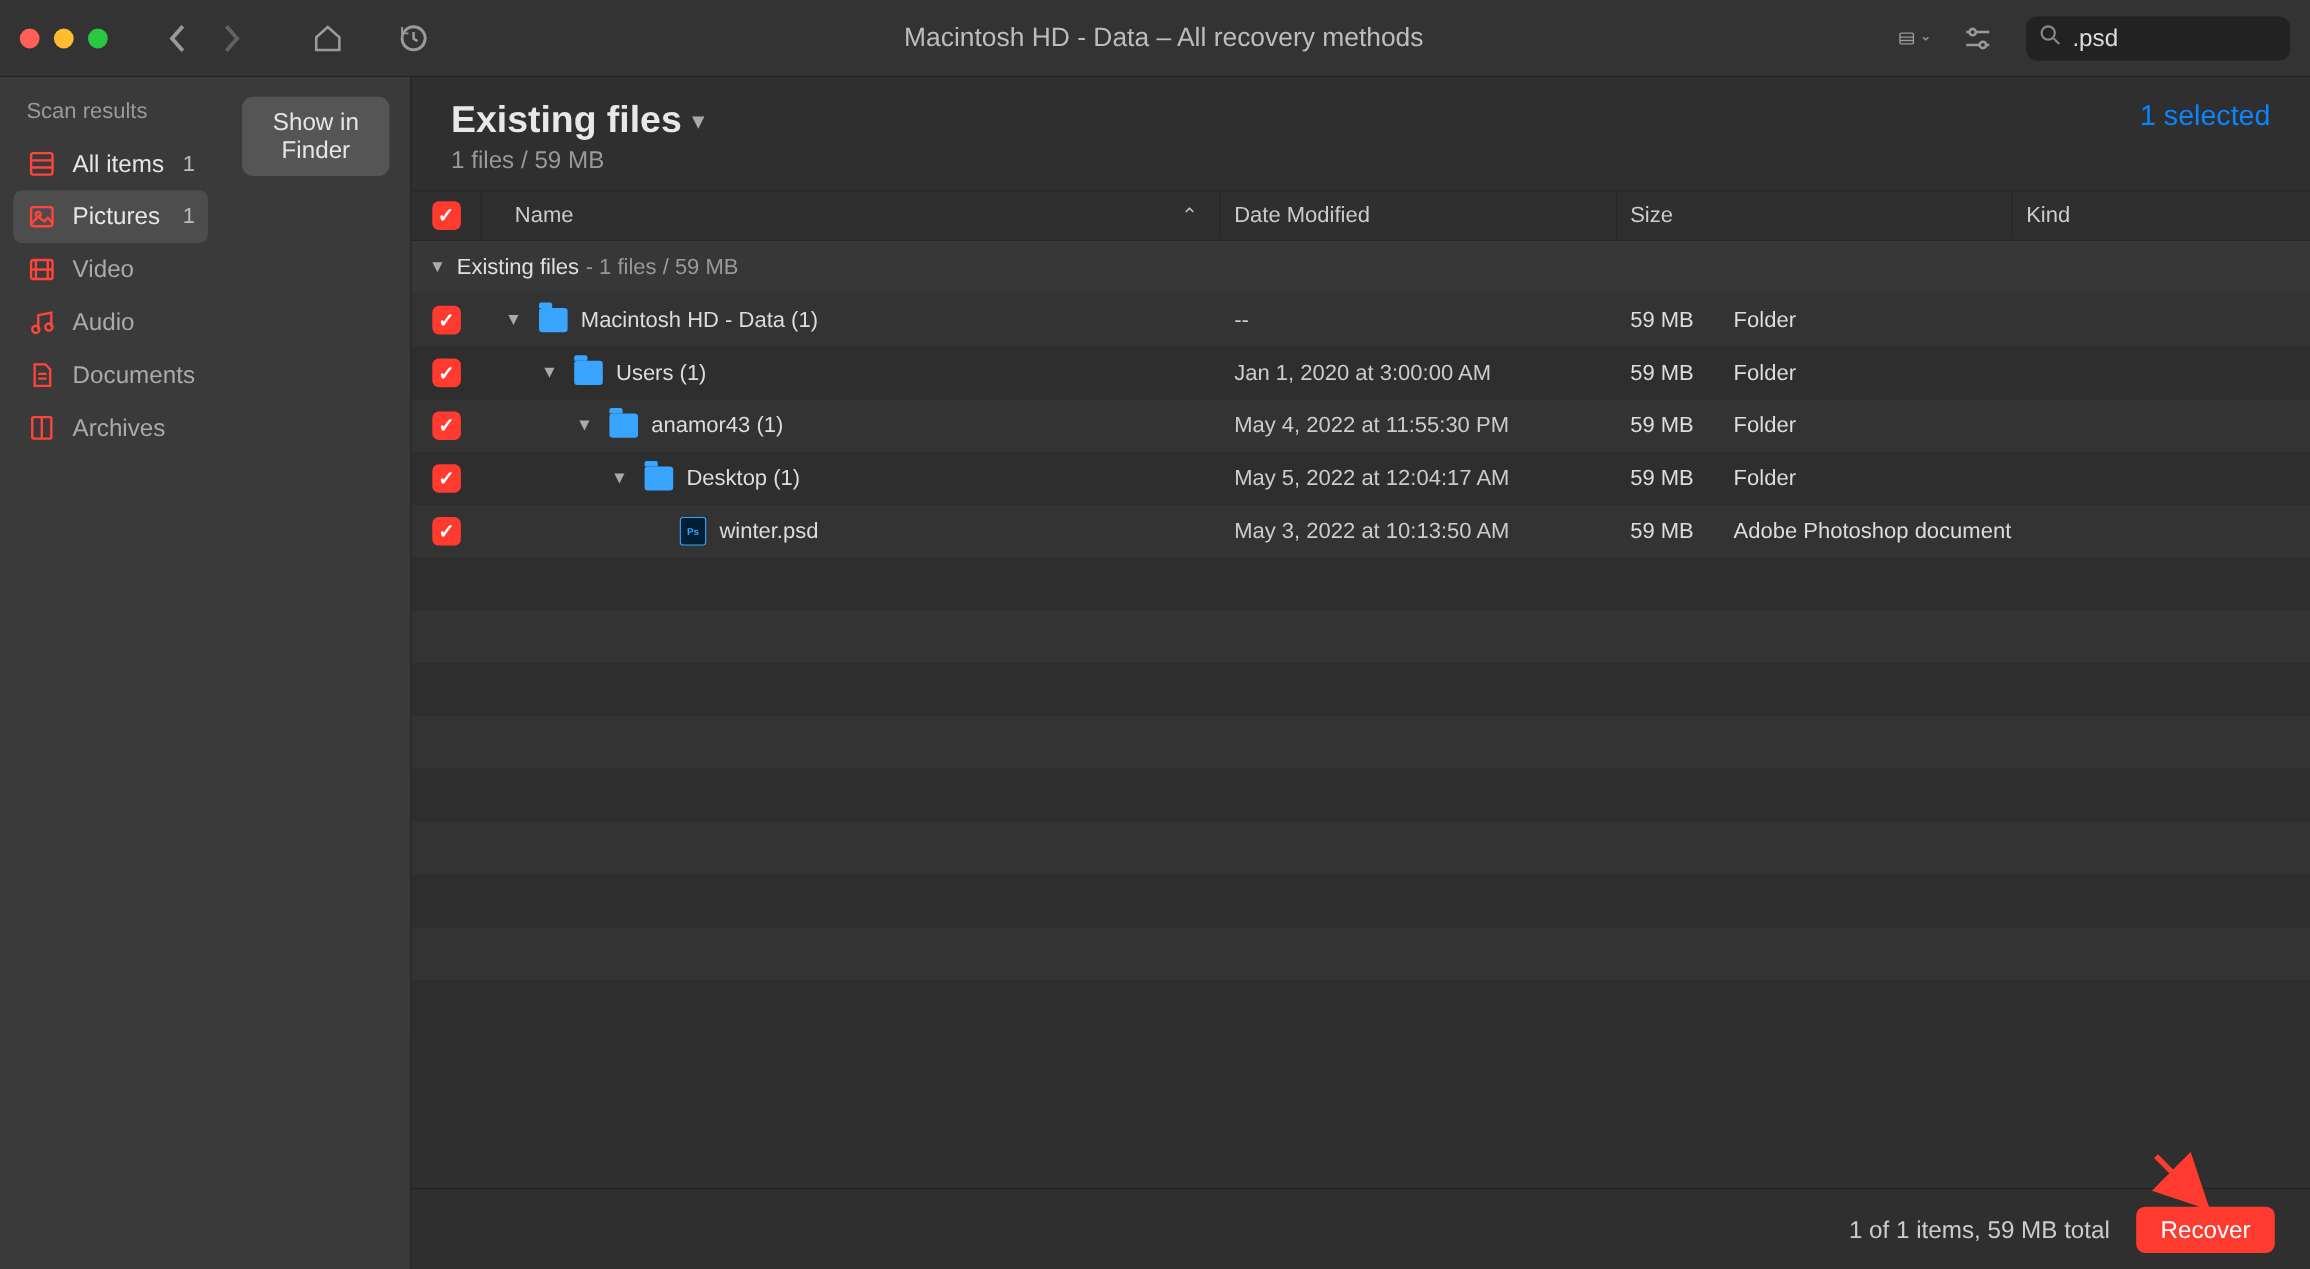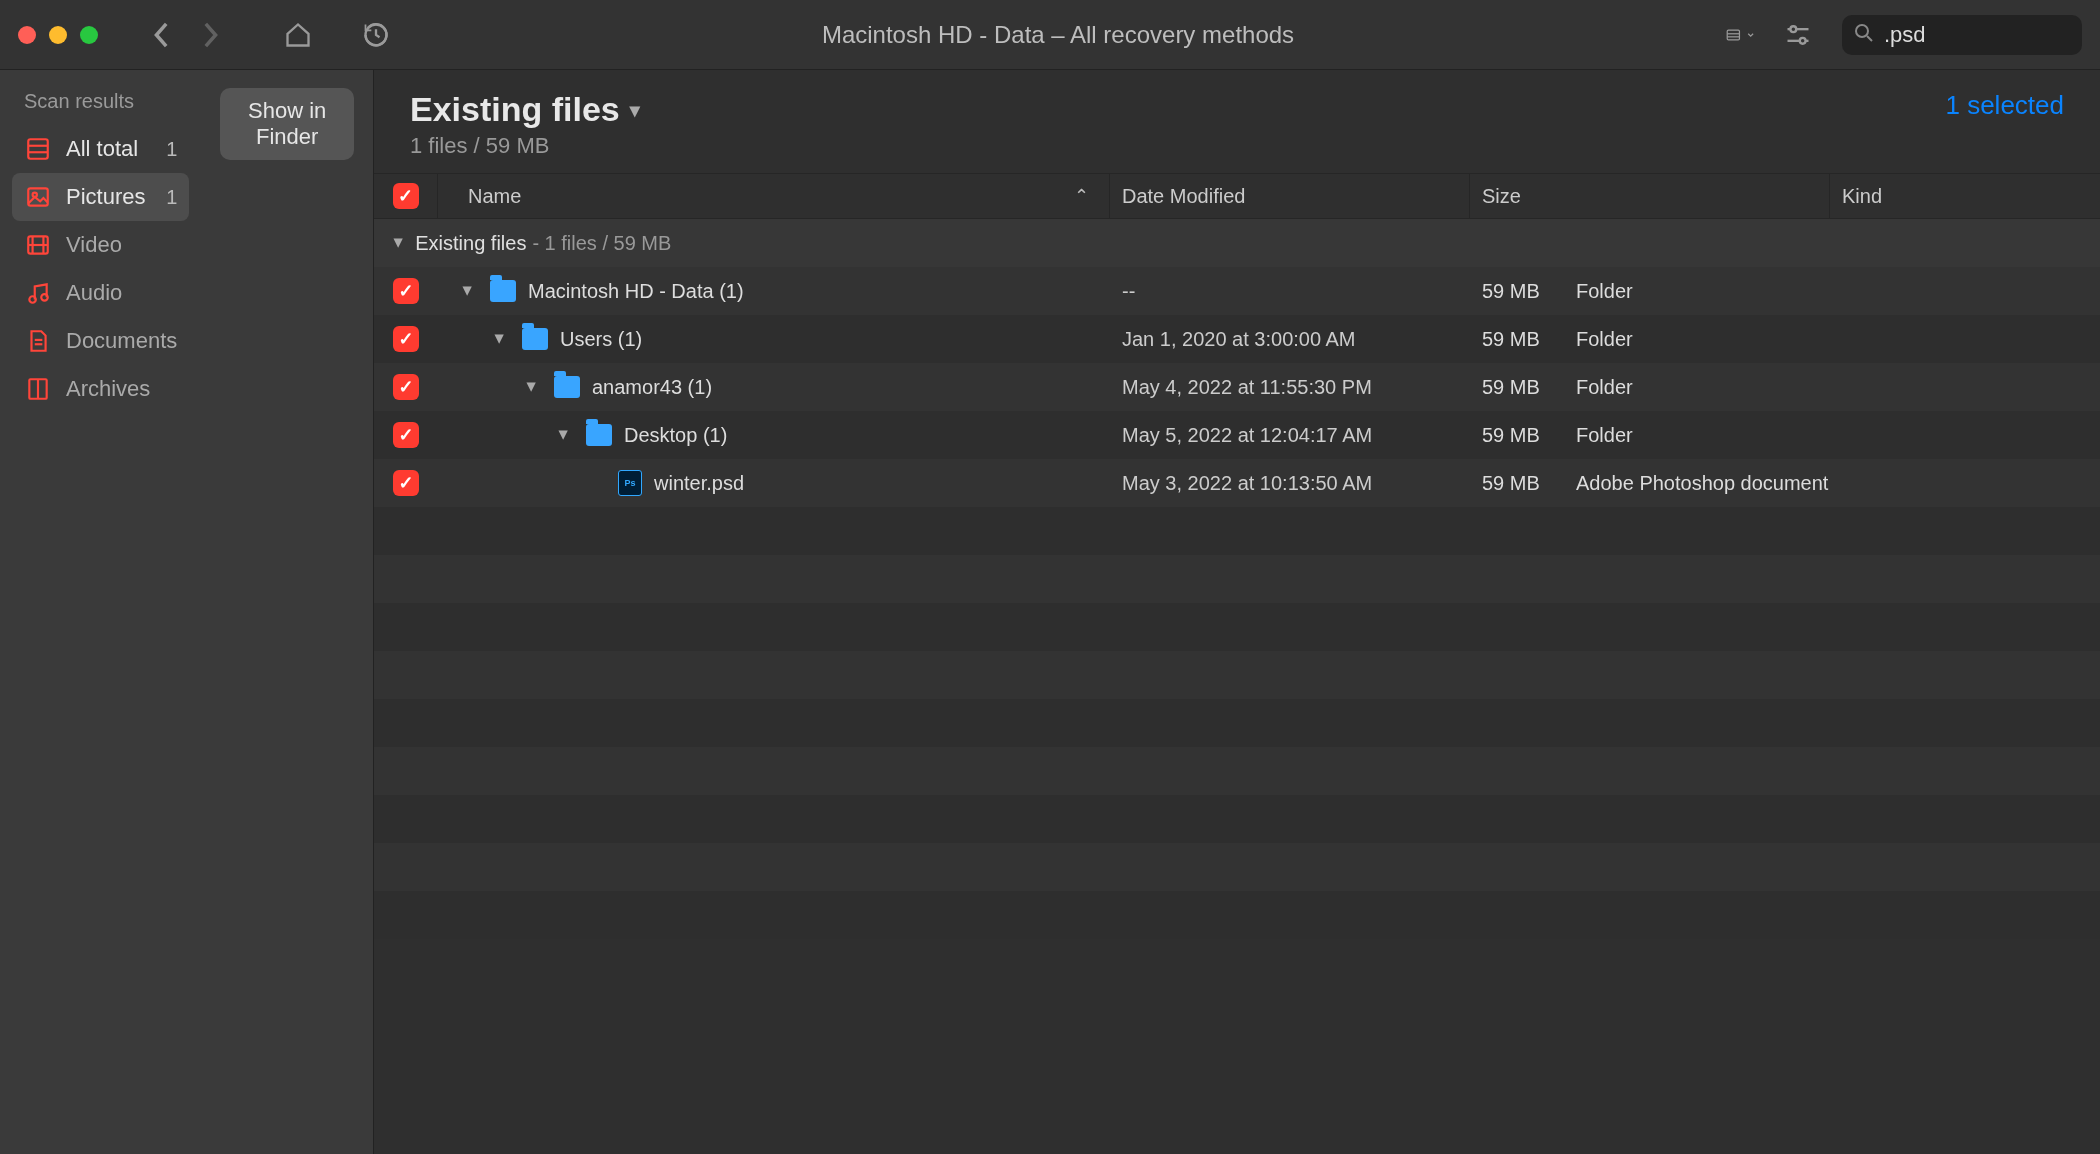--- a/index.html
+++ b/index.html
@@ -153,21 +153,21 @@
       <div class="sb-section-title">Scan results</div>
 
       <div class="sb-item highlight">
         <span class="sb-icon">
             <svg width="26" height="26" viewBox="0 0 24 24" stroke-width="2">
               <rect x="3" y="3" width="18" height="18" rx="2"></rect>
               <line x1="3" y1="9" x2="21" y2="9"></line>
               <line x1="3" y1="15" x2="21" y2="15"></line>
             </svg>
           </span>
-        <span>All total</span>
+        <span>All items</span>
         <span class="count">1</span>
       </div>
 
       <div class="sb-item active">
         <span class="sb-icon">
             <svg width="26" height="26" viewBox="0 0 24 24" stroke-width="2">
               <rect x="3" y="4" width="18" height="16" rx="2"></rect>
               <circle cx="9" cy="10" r="2"></circle>
               <path d="M3 18 L9 12 L14 16 L17 13 L21 17"></path>
             </svg>
@@ -342,14 +342,26 @@
         <div class="stripe"></div>
         <div class="stripe"></div>
         <div class="stripe"></div>
         <div class="stripe"></div>
         <div class="stripe"></div>
         <div class="stripe"></div>
         <div class="stripe"></div>
         <div class="stripe"></div>
       </div>
 
+    <div class="footer">
+      <svg class="arrow-annotation" width="60" height="60" viewBox="0 0 60 60">
+          <defs>
+            <marker id="ah" markerWidth="10" markerHeight="10" refX="6" refY="5" orient="auto">
+              <path d="M0,0 L10,5 L0,10 Z" fill="#ff3b30"></path>
+            </marker>
+          </defs>
+          <line x1="10" y1="10" x2="45" y2="45" stroke="#ff3b30" stroke-width="5" marker-end="url(#ah)"></line>
+        </svg>
+      <div class="footer-text">1 of 1 items, 59 MB total</div>
+      <div class="recover-btn">Recover</div>
+    </div>
   </div>
 </div>
 
 </body></html>

